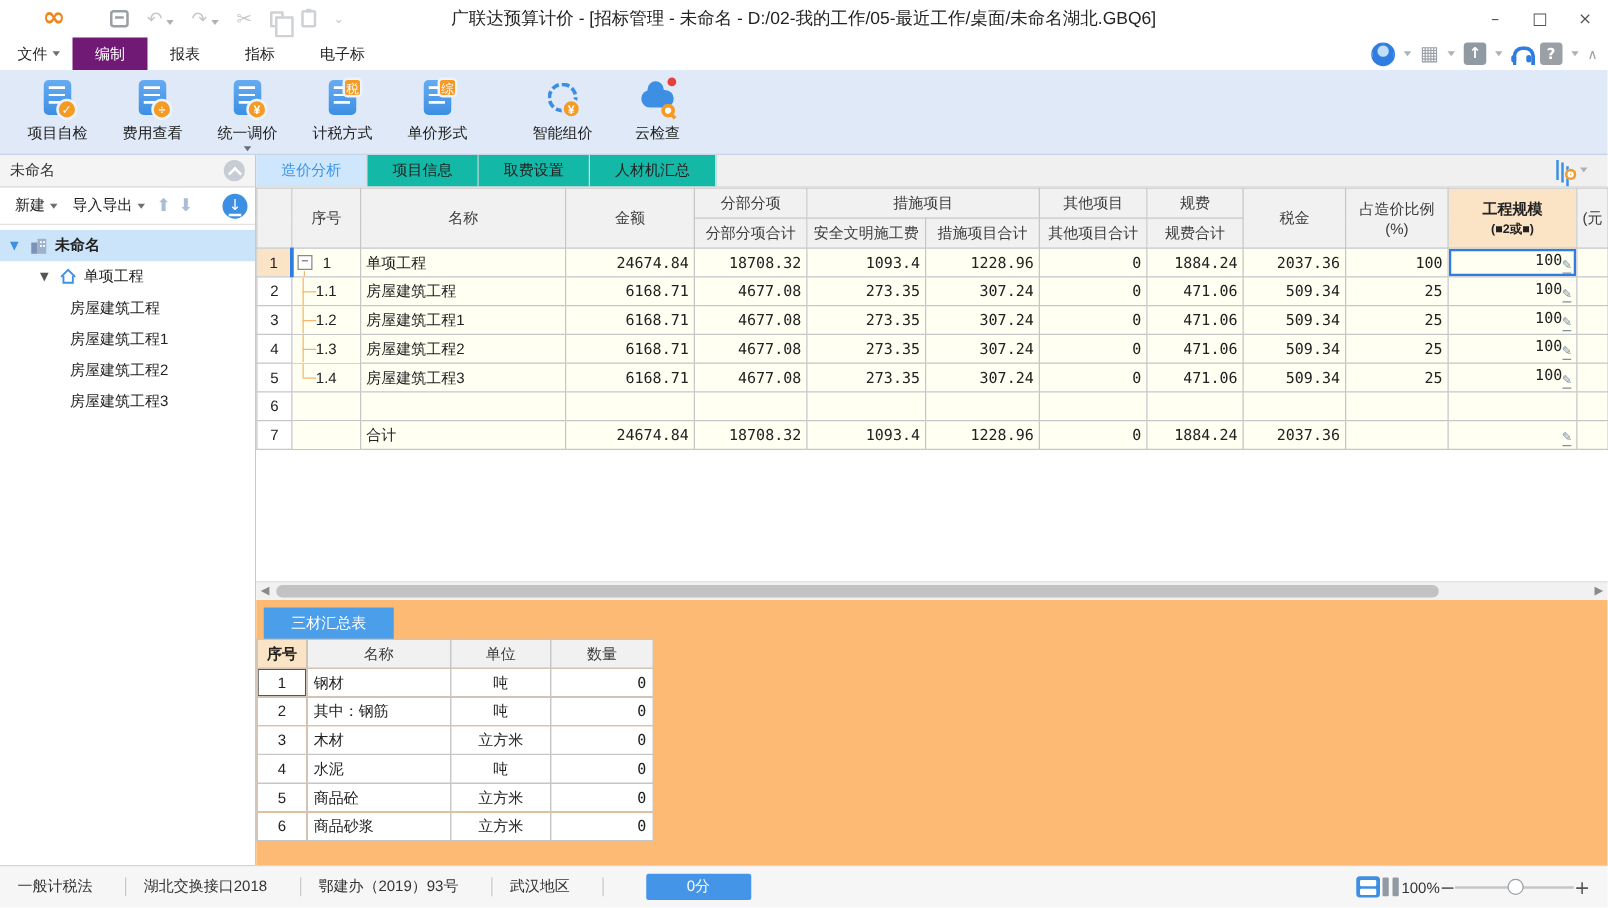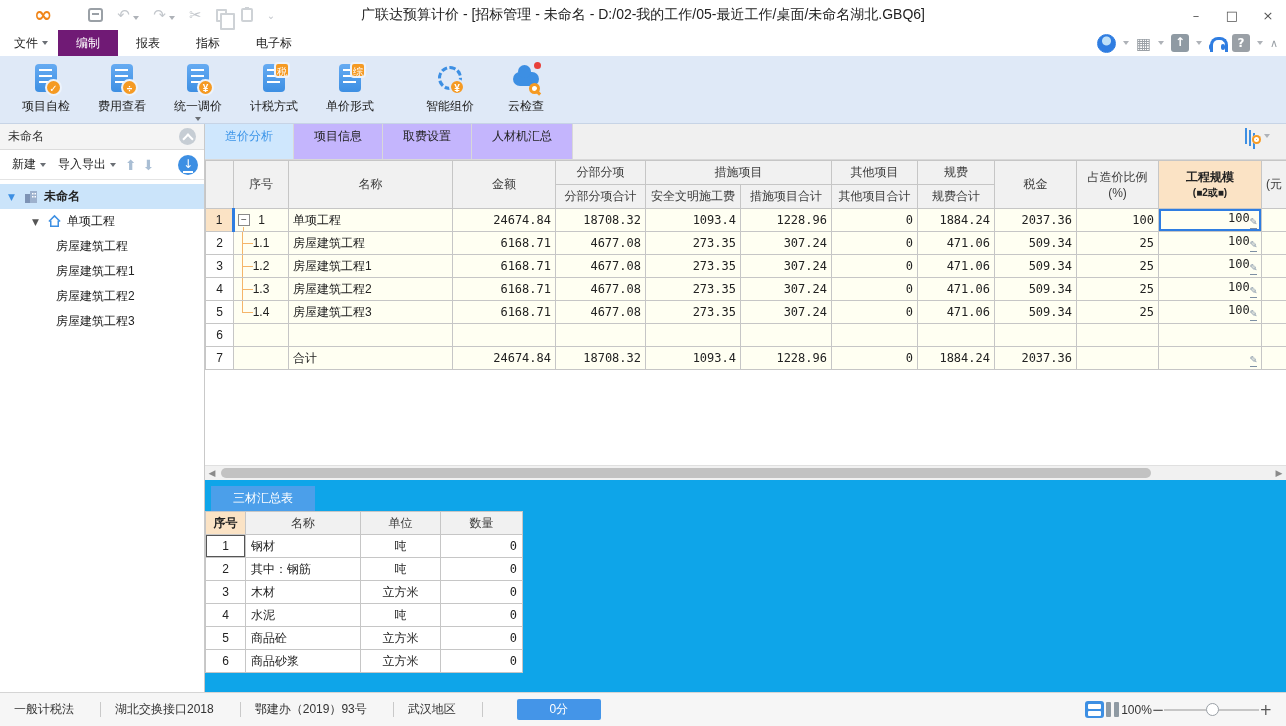--- a/index.html
+++ b/index.html
@@ -74,22 +74,22 @@
   .dl-btn span { font-size:12px; line-height:18px; font-family:"DejaVu Sans",sans-serif; border-bottom:2px solid #fff; }
   .tree { flex:1; overflow:hidden; padding-top:4px; }
   .tree-row { height:25px; display:flex; align-items:center; gap:5px; }
   .tree-row.sel { background:#cbe4fa; }
   .tree-row .exp { width:10px; font-size:9px; color:#3d8fe3; font-family:"DejaVu Sans",sans-serif; }
   .tree-row .exp.dark { color:#555; }
   .tree-row .tlabel { color:#222; }
   .tree-row.sel .tlabel { font-weight:bold; }
 
   .main { flex:1; display:flex; flex-direction:column; background:#fff; min-width:0; }
-  .tabbar { height:36px; background:#f0f0f0; display:flex; position:relative; border-bottom:1px solid #d8d8d8; }
-  .tab { padding:0 20px; line-height:25px; background:#c4b5fd; border-right:1px solid #d8d8d8; color:#222; }
+  .tabbar { height:26px; background:#f0f0f0; display:flex; position:relative; border-bottom:1px solid #d8d8d8; }
+  .tab { padding:0 20px; line-height:25px; background:#14b8a6; border-right:1px solid #d8d8d8; color:#222; }
   .tab.active { background:#cfe7fd; color:#3b94e8; }
   .col-set { position:absolute; right:16px; top:4px; display:flex; align-items:center; gap:5px; }
   .bars-ic { position:relative; width:14px; height:16px; }
   .bars-ic:before { content:""; position:absolute; left:0; top:0; width:2px; height:16px; background:#3d8fe3; box-shadow:4px 2px 0 #3d8fe3, 8px 5px 0 #3d8fe3; }
   .bars-ic:after { content:""; position:absolute; right:-2px; bottom:0; width:9px; height:9px; border-radius:50%; background:#f59a23; box-shadow:inset 0 0 0 2px #f59a23, inset 0 0 0 4px #fff; }
 
   
   table.grid { border-collapse:collapse; table-layout:fixed; width:1081px; }
   table.grid th, table.grid td { border:1px solid #c6c6c6; overflow:hidden; white-space:nowrap; }
   table.grid th { background:#f1f1f1; color:#3c3c3c; font-weight:normal; height:24px; }
@@ -106,21 +106,21 @@
   .vl.full { top:0; bottom:0; } .vl.tophalf { top:0; height:50%; } .vl.bottail { top:18px; bottom:0; }
   .hlz { position:absolute; left:8px; width:11px; top:50%; border-top:1px solid #f5b56a; }
   .pencil { float:right; color:#7d8fa3; border-bottom:1px solid #7d8fa3; line-height:14px; margin-top:3px; font-size:12px; }
   td .cellv { display:inline; }
 
   .filler { flex:1; background:#fff; }
   .hscroll { height:15px; background:#f1f1f1; position:relative; border-top:1px solid #e0e0e0; }
   .hs-arrow { position:absolute; top:0; width:14px; height:14px; color:#8a8a8a; font-size:9px; line-height:14px; text-align:center; font-family:"DejaVu Sans",sans-serif; }
   .hs-thumb { position:absolute; left:16px; top:2px; height:10px; width:930px; background:#c2c2c2; border-radius:5px; }
 
-  .bottom { height:212px; background:#0ea5e9; padding-top:6px; }
+  .bottom { height:212px; background:#fdba74; padding-top:6px; }
   .btab { display:inline-block; margin-left:6px; padding:0 22px; height:25px; line-height:25px; background:#4b9fea; color:#fff; }
   table.bgrid { border-collapse:collapse; table-layout:fixed; width:317px; }
   table.bgrid th, table.bgrid td { border:1px solid #c6c6c6; height:23px; overflow:hidden; white-space:nowrap; }
   table.bgrid th { background:#f1f1f1; font-weight:normal; color:#3c3c3c; }
   table.bgrid th.peach { background:#fbe3c5; font-weight:bold; color:#222; }
   table.bgrid td { background:#fff; padding:0 5px; }
   table.bgrid td.c { text-align:center; padding:0; }
   table.bgrid td.r { text-align:right; font-family:"DejaVu Sans Mono","Liberation Mono",monospace; }
   table.bgrid td.focus { box-shadow:inset 0 0 0 1px #555; }
 

